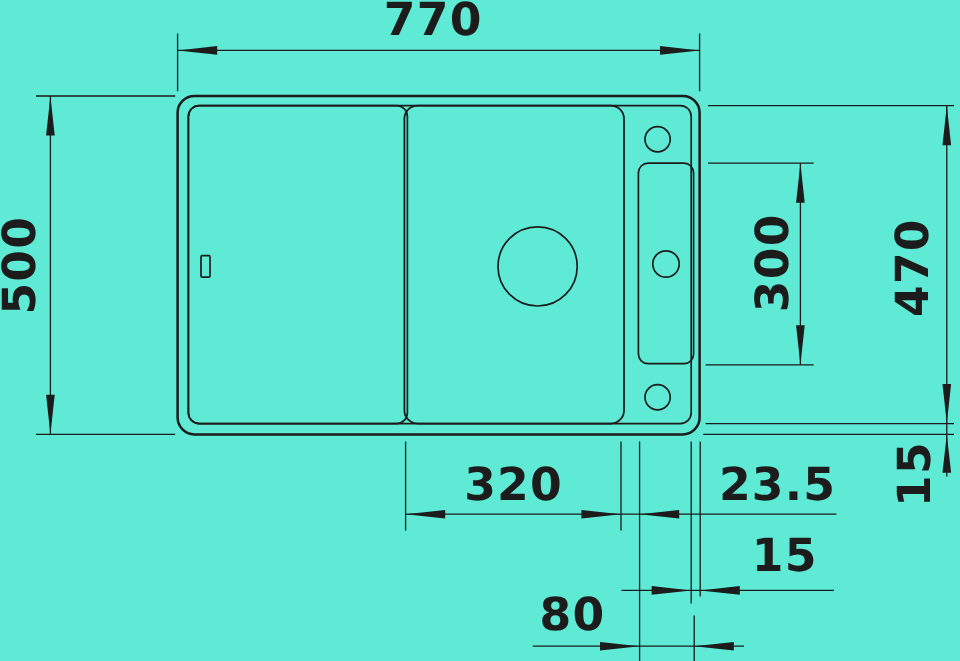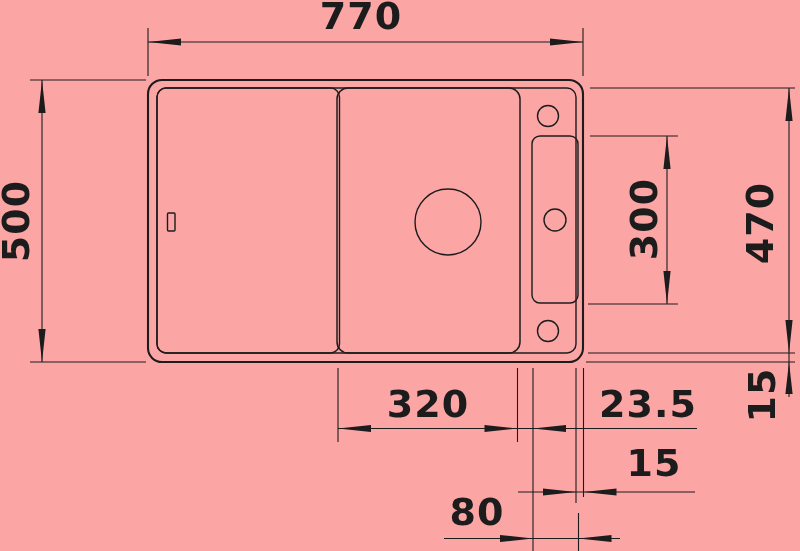--- a/index.html
+++ b/index.html
@@ -4,21 +4,21 @@
 <style>
   html, body {
     margin: 0;
     padding: 0;
     background: #ffffff;
   }
   .stage {
     position: relative;
     width: 800px;
     height: 551px;
-    background: #fca5a5;
+    background: #5eead4;
     overflow: hidden;
   }
   svg { display: block; }
   .outline {
     fill: none;
     stroke: #1c1c1c;
   }
   .heavy { stroke-width: 2.1; }
   .mid   { stroke-width: 1.5; }
   .thin  { stroke-width: 1.4; }

